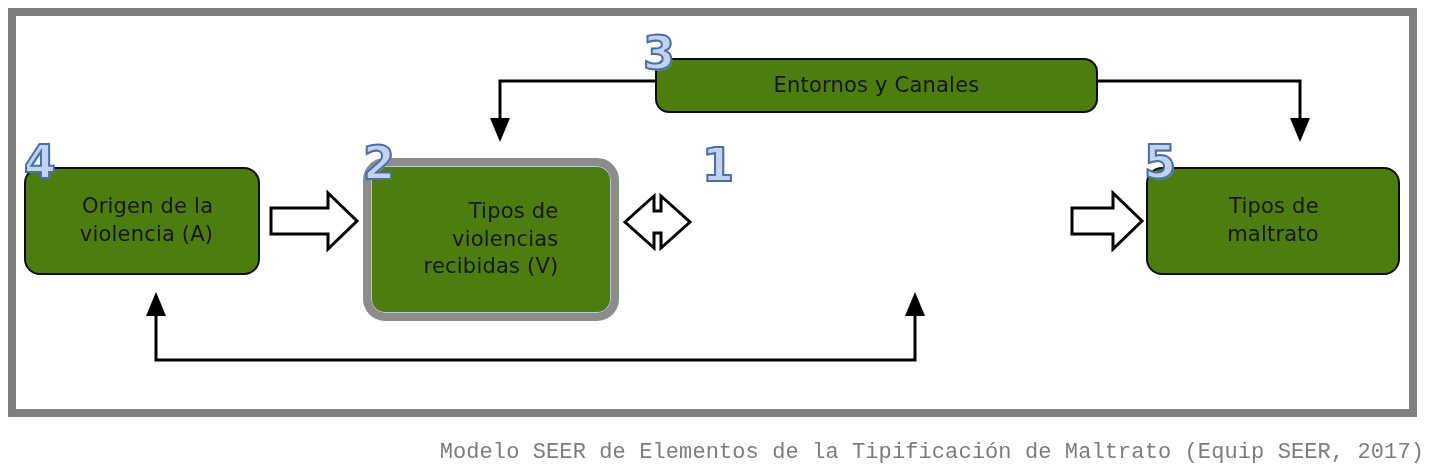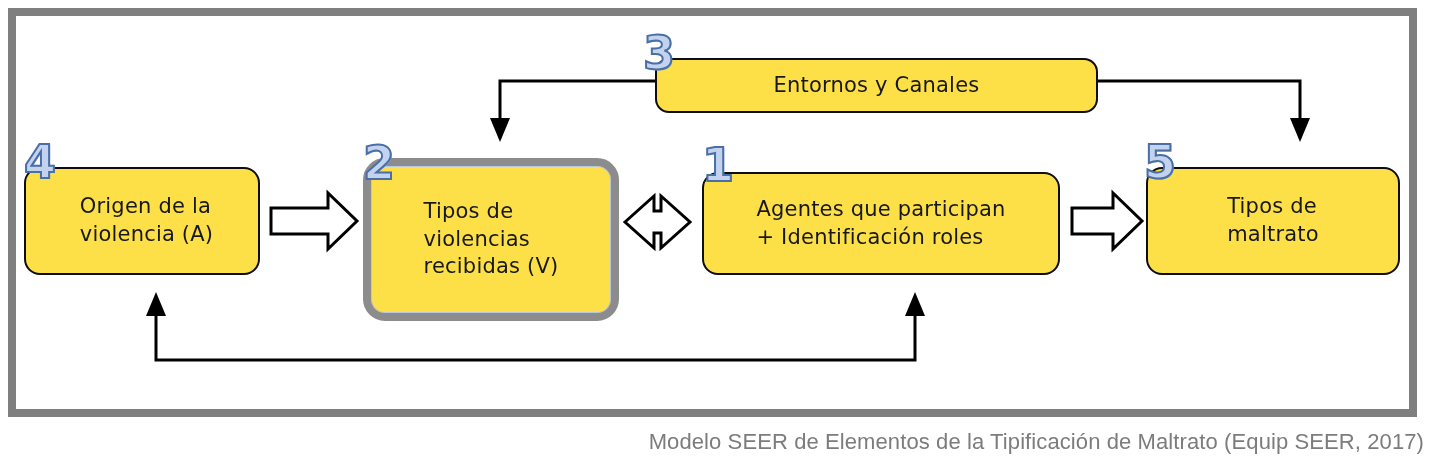--- a/index.html
+++ b/index.html
@@ -39,27 +39,27 @@
     top: 0;
     width: 1433px;
     height: 473px;
     pointer-events: none;
   }
 
   
   .node {
     position: absolute;
     box-sizing: border-box;
-    background: #fde047;
+    background: #4d7c0f;
     border: 2px solid #0d0d12;
     border-radius: 16px;
     display: flex;
     align-items: center;
     justify-content: center;
-    text-align: left;
+    text-align: right;
     color: #17181c;
     font-family: "DejaVu Sans", sans-serif;
     font-size: 21px;
     line-height: 1.32;
     letter-spacing: .2px;
     white-space: pre-line;
     padding: 4px 10px;
   }
   .node.thick {
     border: 8px solid #8c8c8c;
@@ -89,24 +89,24 @@
   #badge-4 { left: 24px;   top: 139px; }
   #badge-2 { left: 363px;  top: 140px; }
   #badge-1 { left: 702px;  top: 142px; }
   #badge-5 { left: 1144px; top: 139px; }
   #badge-3 { left: 643px;  top: 30px; }
 
   
   #caption {
     position: absolute;
     left: 0;
-    top: 429px;
+    top: 440px;
     width: 1424px;
     text-align: right;
-    font-family: Liberation Sans, sans-serif;
+    font-family: Liberation Mono, monospace;
     font-size: 22px;
     color: #7c7c7c;
     letter-spacing: .1px;
   }
 </style>
 </head>
 <body>
 
 <div id="stage">
 
@@ -145,22 +145,20 @@
 
   <div class="node" id="node-entornos">Entornos y Canales</div>
 
   <div class="node" id="node-origen">Origen de la
 violencia (A)</div>
 
   <div class="node thick" id="node-tipos-v">Tipos de
 violencias
 recibidas (V)</div>
 
-  <div class="node" id="node-agentes">Agentes que participan
-+ Identificación roles</div>
 
   <div class="node" id="node-maltrato">Tipos de
 maltrato</div>
 
   <div class="badge" id="badge-3">3</div>
   <div class="badge" id="badge-4">4</div>
   <div class="badge" id="badge-2">2</div>
   <div class="badge" id="badge-1">1</div>
   <div class="badge" id="badge-5">5</div>
 

